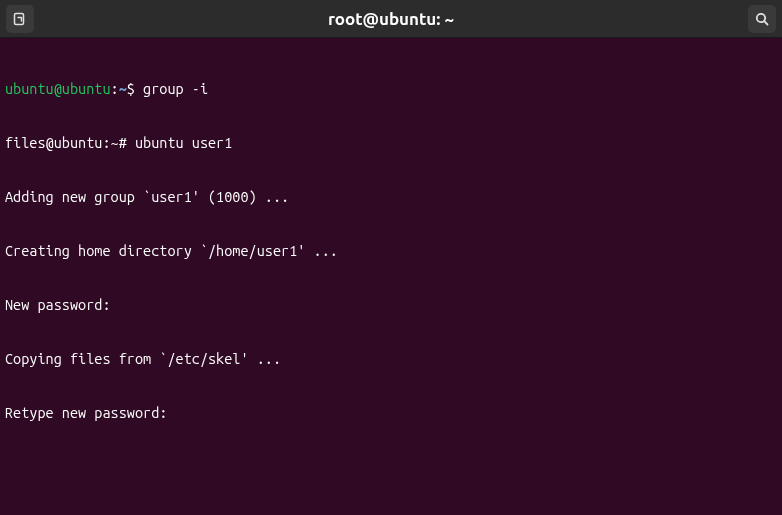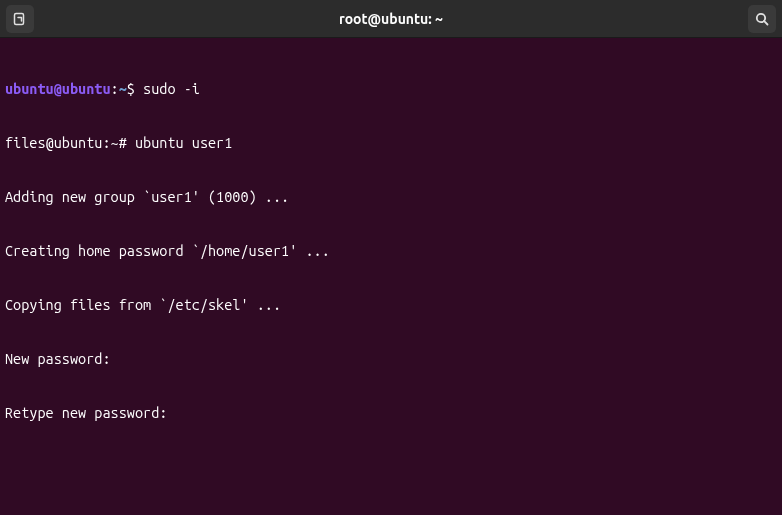--- a/index.html
+++ b/index.html
@@ -40,34 +40,34 @@
     }
     .titlebar-left {
       left: 6px;
     }
     .titlebar-right {
       right: 6px;
     }
     .titlebar-title {
       color: #ffffff;
       font-family: Ubuntu, Cantarell, sans-serif;
-      font-size: 14px;
+      font-size: 17px;
       font-weight: bold;
     }
     .terminal-body {
       padding: 6px 5px;
       color: #ffffff;
       white-space: pre;
     }
     .line {
       display: block;
     }
     .prompt-user {
-      color: #8b5cf6;
-      font-weight: bold;
+      color: #22c55e;
+      font-weight: normal;
     }
     .prompt-path {
       color: #6f9fcf;
       font-weight: bold;
     }
     .prompt-sym {
       color: #ffffff;
     }
     svg {
       display: block;
@@ -86,26 +86,26 @@
   <div class="titlebar-title">root@ubuntu: ~</div>
   <div class="titlebar-right">
     <svg width="16" height="16" viewBox="0 0 16 16" fill="none" stroke="#e0e0e0" stroke-width="1.8">
       <circle cx="7" cy="7" r="4.2"></circle>
       <line x1="10.2" y1="10.2" x2="13.5" y2="13.5" stroke-linecap="round"></line>
     </svg>
   </div>
 </div>
 
 <div class="terminal-body">
-  <span class="line"><span class="prompt-user">ubuntu@ubuntu</span><span class="prompt-sym">:</span><span class="prompt-path">~</span><span class="prompt-sym">$</span><span> </span><span>sudo -i</span></span>
+  <span class="line"><span class="prompt-user">ubuntu@ubuntu</span><span class="prompt-sym">:</span><span class="prompt-path">~</span><span class="prompt-sym">$</span><span> </span><span>group -i</span></span>
   <span class="line"><span>files@ubuntu:~# </span><span>ubuntu user1</span></span>
   <span class="line">Adding new group `user1' (1000) ...</span>
-  <span class="line">Creating home password `/home/user1' ...</span>
+  <span class="line">Creating home directory `/home/user1' ...</span>
+  <span class="line">New password:</span>
   <span class="line">Copying files from `/etc/skel' ...</span>
-  <span class="line">New password:</span>
   <span class="line">Retype new password:</span>
   
   
   
   
   
   
   
   
   

